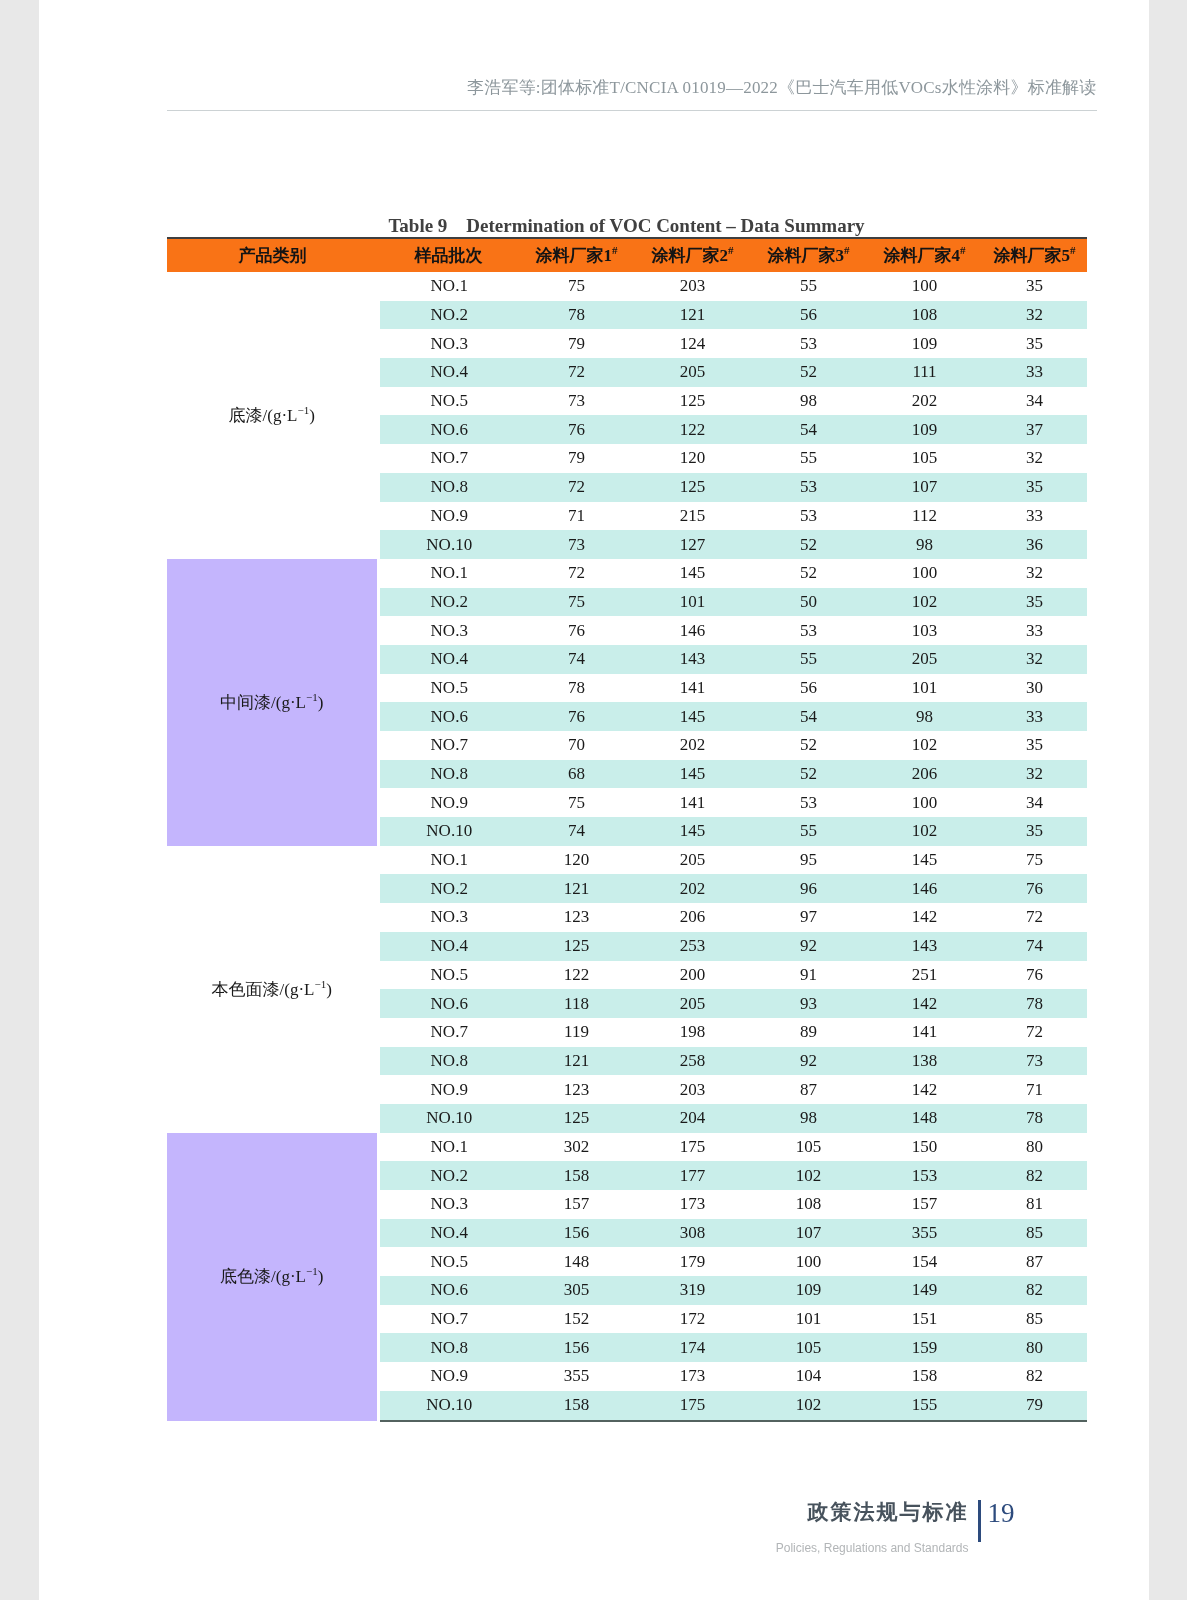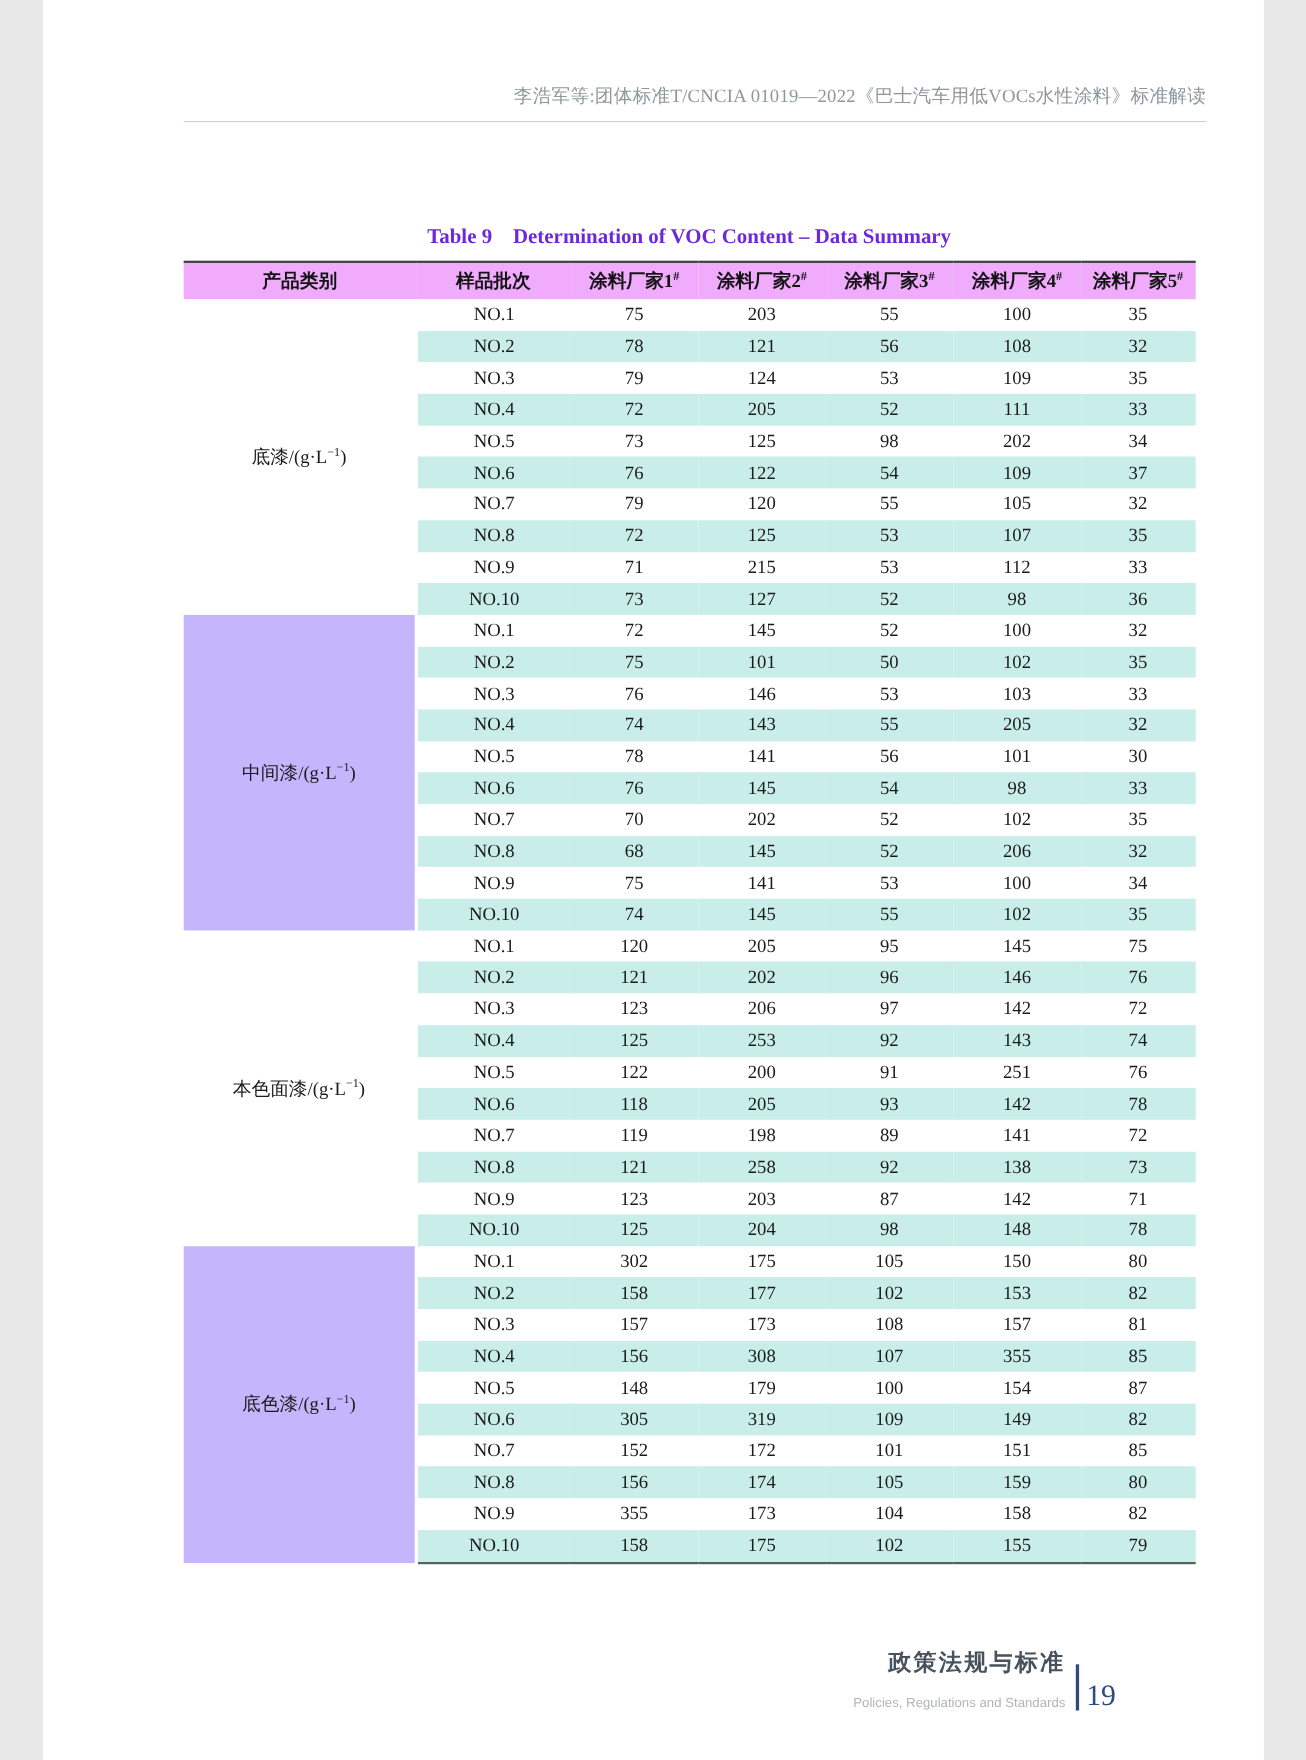--- a/index.html
+++ b/index.html
@@ -18,50 +18,50 @@
     position:absolute; top:110px; left:128px; width:930px; height:1px;
     background:#ccd2d4;
   }
   
   .title-zh {
     position:absolute; top:176px; left:128px; width:920px; text-align:center;
     font-family:"Liberation Sans", sans-serif; font-weight:bold;
     font-size:20px; color:#111;
   }
   .title-en {
-    position:absolute; top:202px; left:128px; width:920px; text-align:center;
+    position:absolute; top:213px; left:128px; width:920px; text-align:center;
     font-family:"Liberation Serif", serif; font-weight:bold;
-    font-size:19px; color:#6d28d9;
+    font-size:19px; color:#404040;
   }
   
   table.voc {
     position:absolute; top:237px; left:128px; width:920px;
     border-collapse:collapse; table-layout:fixed;
   }
   table.voc th, table.voc td {
     padding:0; text-align:center; vertical-align:middle;
     font-size:17px; font-weight:normal;
   }
   table.voc thead th {
-    height:33px; background:#f0abfc; font-weight:bold;
+    height:33px; background:#f97316; font-weight:bold;
     border-top:2px solid #3f3f3f; color:#141414;
   }
   table.voc tbody td { height:28.7px; }
   table.voc td.stripe { background:#c9eeea; }
   table.voc td.cat {
     background:#ffffff; border-right:3px solid #ffffff;
     font-size:17px;
   }
   table.voc td.cat.shade { background:#c4b5fd; }
   table.voc tr.last-row td { border-bottom:2px solid #53625f; }
   sup.hash, sup.exp { font-size:11px; vertical-align:super; line-height:0; }
   
   .footer {
     position:absolute; top:1500px; right:134px;
-    display:flex; align-items:flex-end;
+    display:flex; align-items:flex-start;
   }
   .footer-titles { text-align:right; }
   .footer-zh {
     font-family:"Liberation Sans", sans-serif; font-weight:bold;
     font-size:21px; color:#47525c; letter-spacing:2px; line-height:1.1;
   }
   .footer-en {
     font-family:"Liberation Sans", sans-serif;
     font-size:12px; color:#b2b5b7; margin-top:18px;
   }

